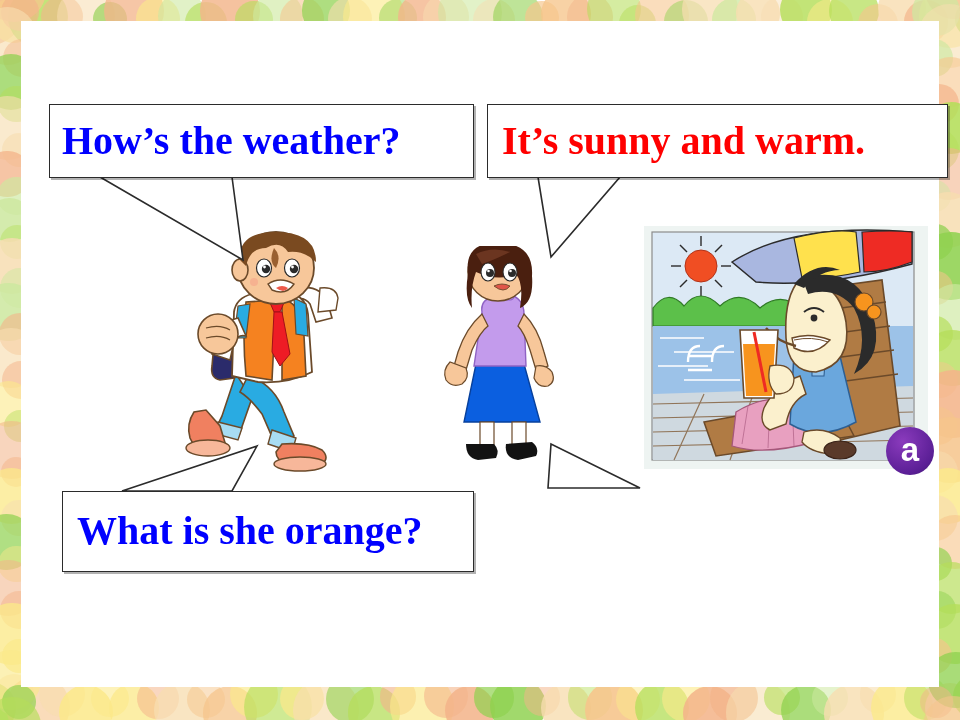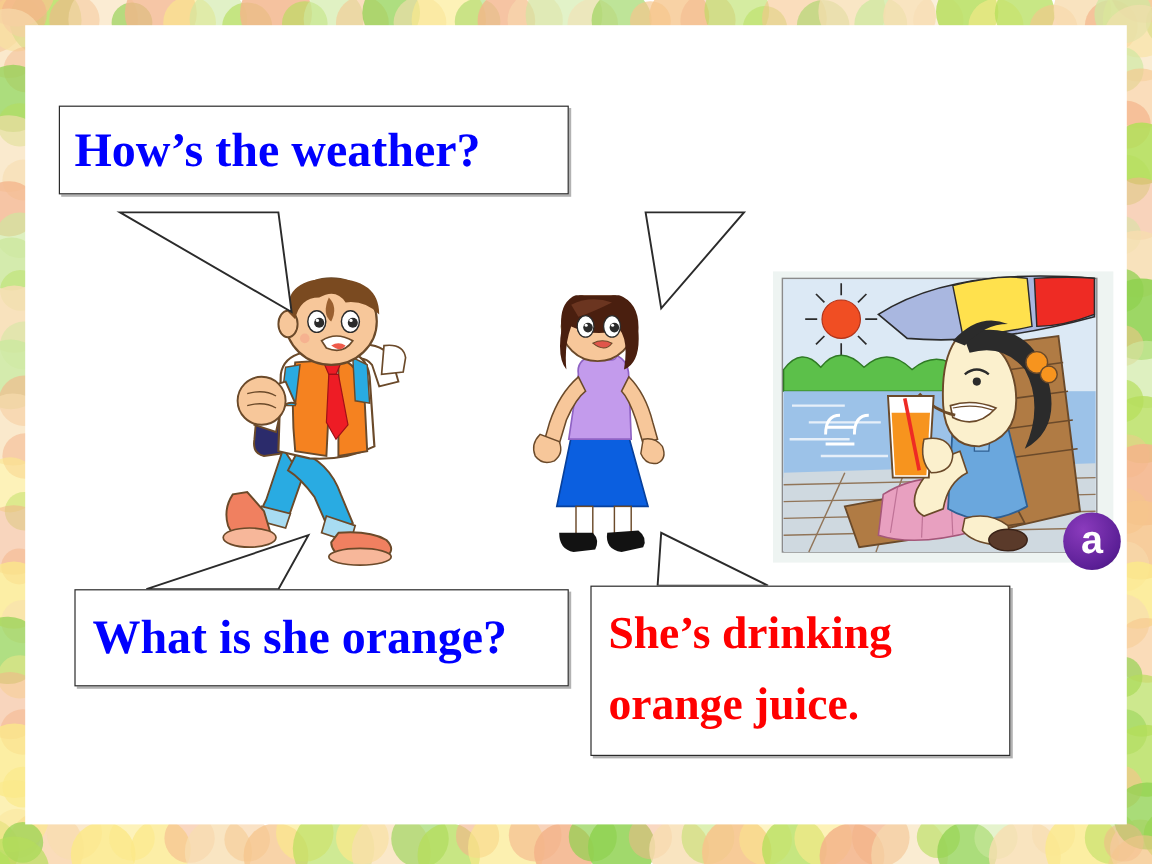--- a/index.html
+++ b/index.html
@@ -49,21 +49,21 @@
   .bubble .txt {
     display: block;
     width: 100%;
     font-weight: bold;
     line-height: 1.22;
     white-space: pre-line;
   }
   .q-text { color: #0000ff; }
   .a-text { color: #ff0000; }
 
-  #bubble-weather      { left: 49px;  top: 88px; width: 425px; height: 74px;  padding: 0 12px; }
+  #bubble-weather      { left: 49px;  top: 104px; width: 425px; height: 74px;  padding: 0 12px; }
   #bubble-weather .txt { font-size: 40px; }
 
   #bubble-sunny        { left: 487px; top: 104px; width: 461px; height: 74px;  padding: 0 14px; }
   #bubble-sunny .txt   { font-size: 40px; }
 
   #bubble-doing        { left: 62px;  top: 491px; width: 412px; height: 81px;  padding: 0 14px; }
   #bubble-doing .txt   { font-size: 40px; }
 
   #bubble-juice        { left: 492px; top: 488px; width: 350px; height: 142px; padding: 10px 14px; align-items: flex-start; }
   #bubble-juice .txt   { font-size: 38px; line-height: 1.55; }
@@ -445,23 +445,22 @@
 
     <polygon points="122,491 257,446 232,491" fill="#ffffff" stroke="#2b2b2b" stroke-width="1.6"></polygon>
 
     <polygon points="548,488 551,444 640,488" fill="#ffffff" stroke="#2b2b2b" stroke-width="1.6"></polygon>
   </svg>
 
   <div class="bubble" id="bubble-weather">
     <span class="txt q-text">How’s the weather?</span>
   </div>
 
+  <div class="bubble" id="bubble-sunny">
+    <span class="txt a-text">It’s sunny and warm.</span>
+  </div>
 
   <div class="bubble" id="bubble-doing">
     <span class="txt q-text">What is she orange?</span>
   </div>
 
-  <div class="bubble" id="bubble-juice">
-    <span class="txt a-text">She’s drinking
-orange juice.</span>
-  </div>
 
 </div>
 
 </body></html>

